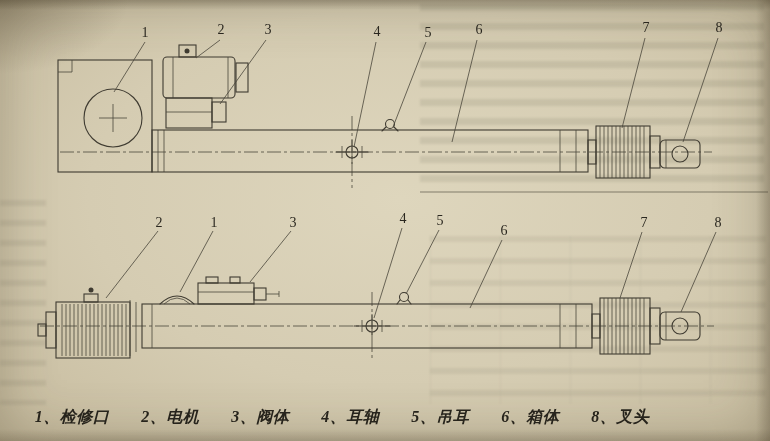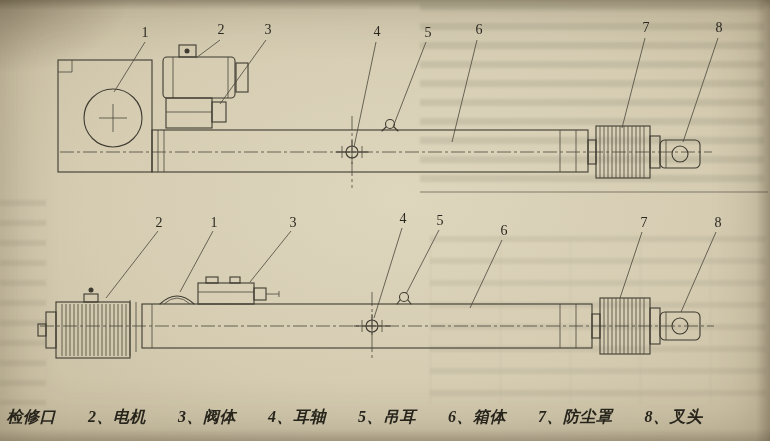--- a/index.html
+++ b/index.html
@@ -222,17 +222,16 @@
     </g>
   </svg>
 
   <div class="legend">
     <span class="lg-item"><span>1</span><span>、</span><span>检修口</span></span>
     <span class="lg-item"><span>2</span><span>、</span><span>电机</span></span>
     <span class="lg-item"><span>3</span><span>、</span><span>阀体</span></span>
     <span class="lg-item"><span>4</span><span>、</span><span>耳轴</span></span>
     <span class="lg-item"><span>5</span><span>、</span><span>吊耳</span></span>
     <span class="lg-item"><span>6</span><span>、</span><span>箱体</span></span>
-    <span class="lg-item"><span>7</span><span>、</span><span>防尘罩</span></span>
     <span class="lg-item"><span>8</span><span>、</span><span>叉头</span></span>
   </div>
 
 </div>
 
 </body></html>

